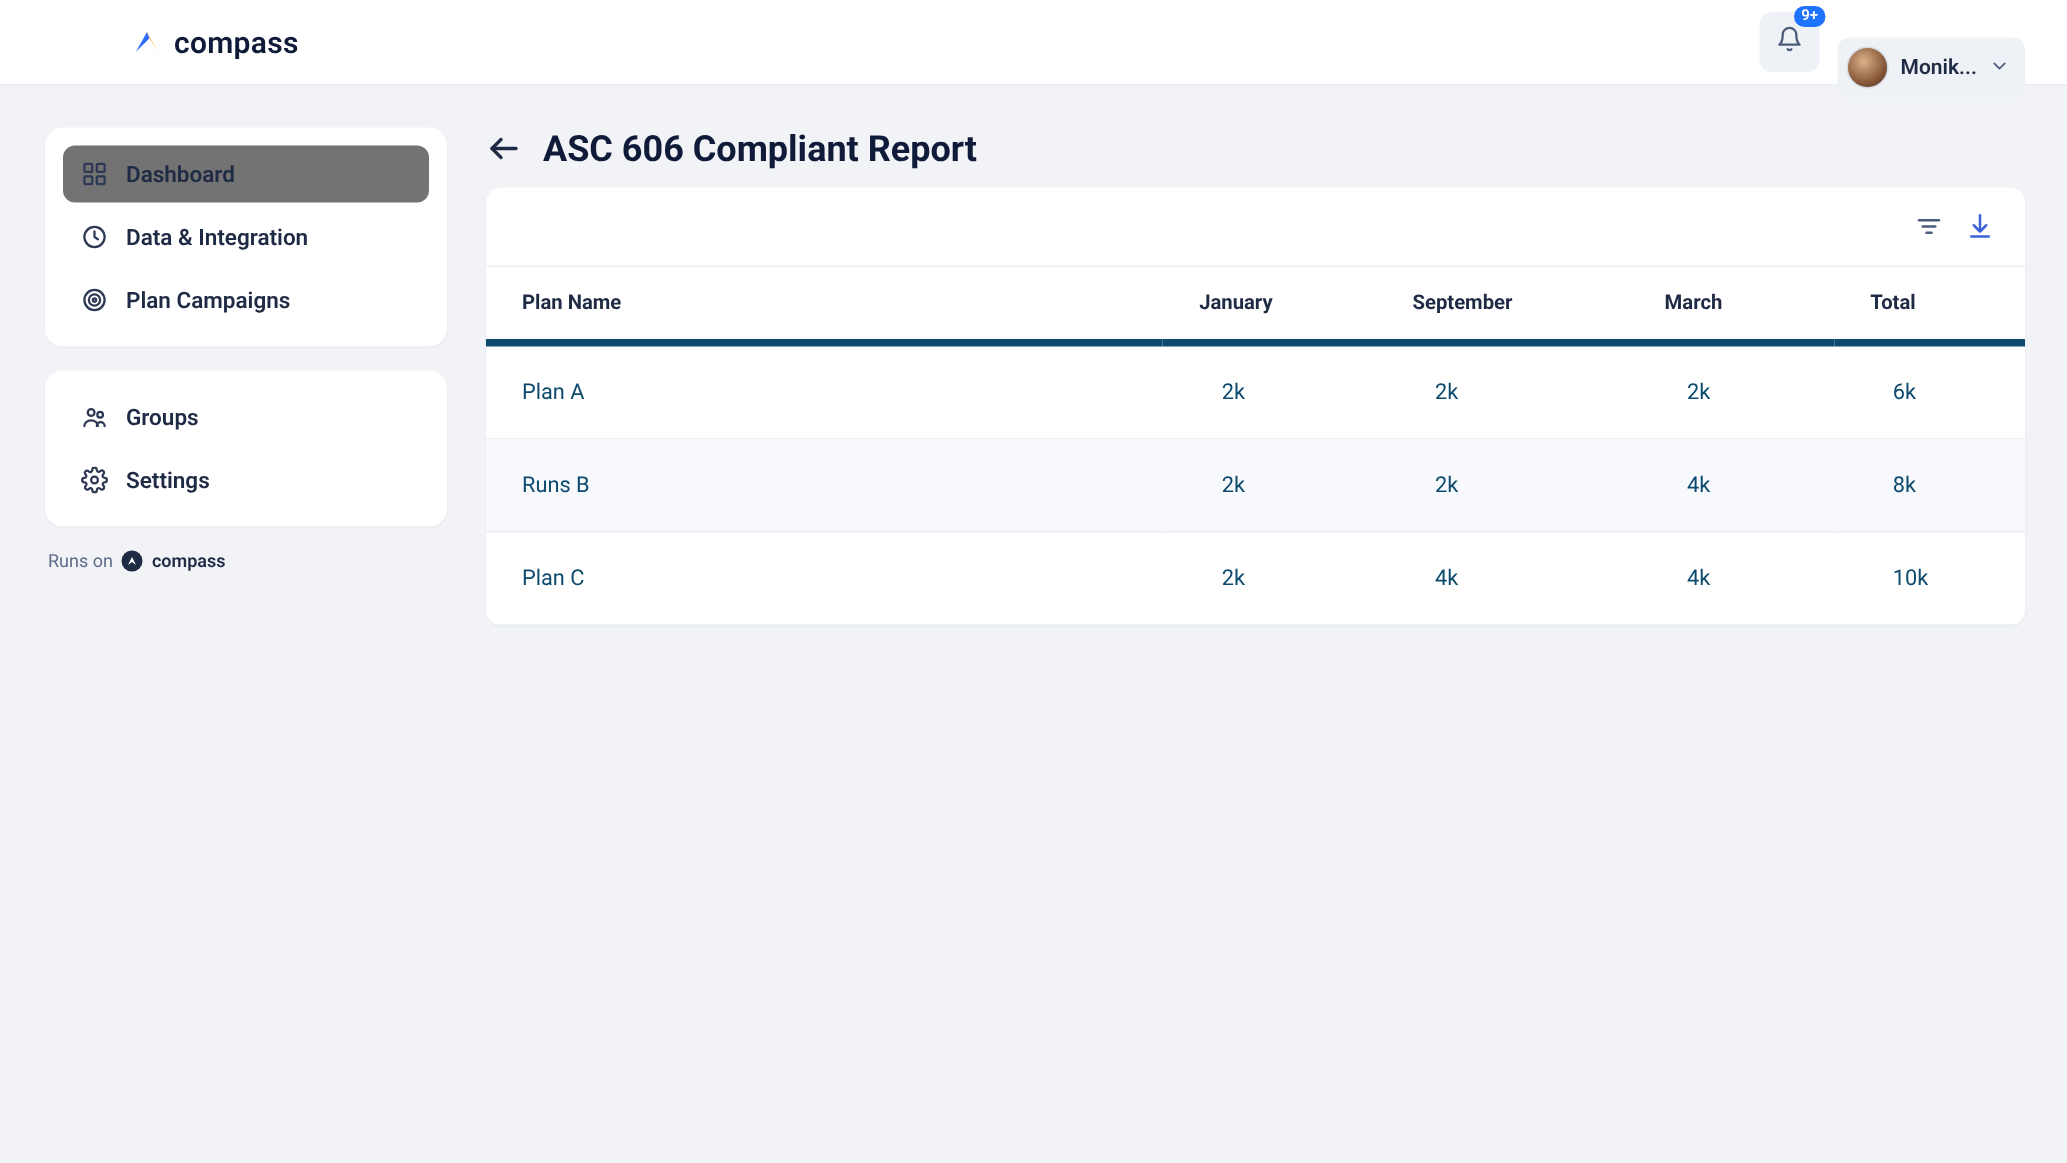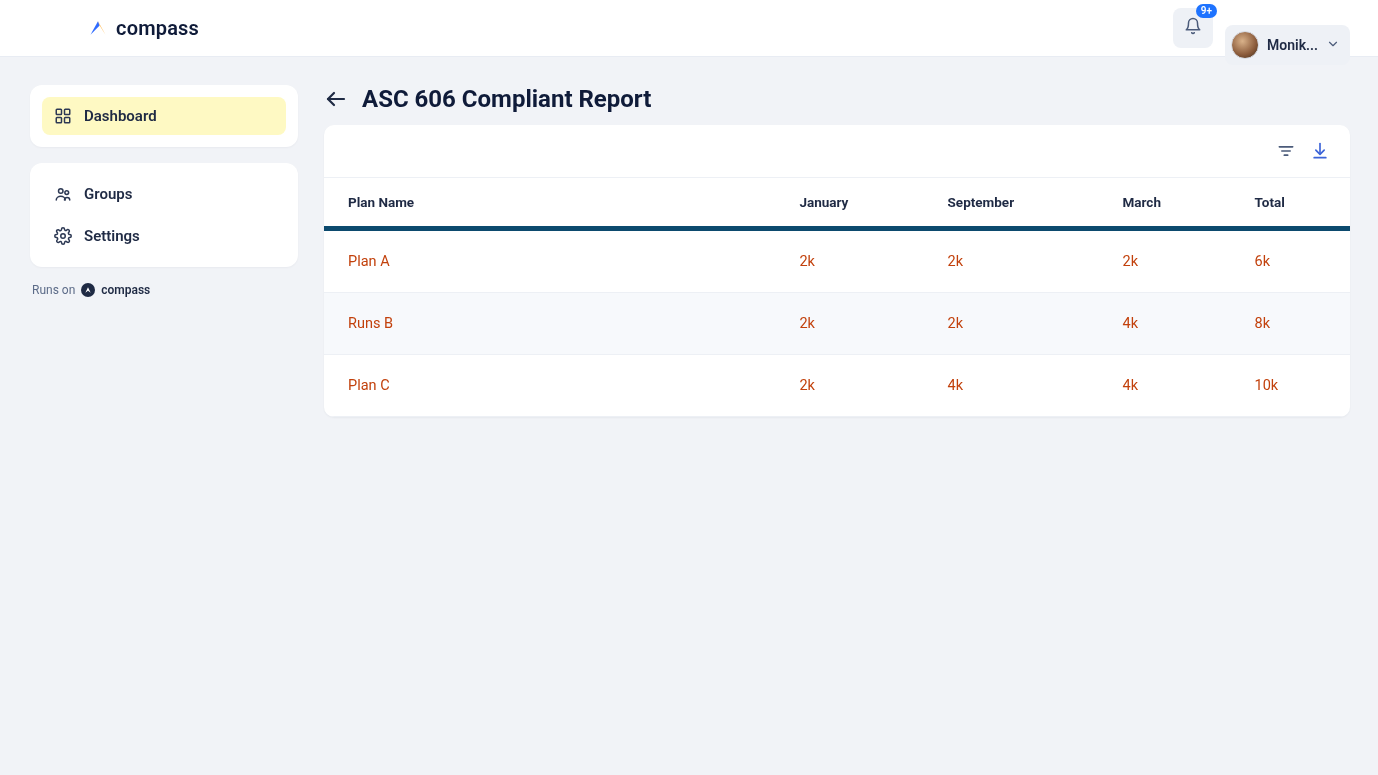--- a/index.html
+++ b/index.html
@@ -117,21 +117,21 @@
     align-items: center;
     gap: 12px;
     padding: 10px 12px;
     border-radius: 8px;
     font-size: 15px;
     font-weight: 600;
     color: #1f2a44;
     cursor: pointer;
   }
   .side-item + .side-item { margin-top: 4px; }
-  .side-item.active { background: #fef9c3; }
+  .side-item.active { background: #737373; }
   .side-icon {
     width: 18px;
     height: 18px;
     flex: 0 0 18px;
     color: #2d3954;
   }
   .runs-on {
     display: flex;
     align-items: center;
     gap: 6px;
@@ -192,22 +192,22 @@
   table.report th {
     text-align: left;
     font-weight: 700;
     color: #1f2a44;
     padding: 16px 24px;
     border-bottom: 5px solid #0c4a6e;
     background: #fff;
     font-size: 13.5px;
   }
   table.report td {
-    padding: 22px 24px;
-    color: #c2410c;
+    padding: 22px 39px;
+    color: #0c4a6e;
     font-size: 14.5px;
     border-bottom: 1px solid #edf0f5;
   }
   table.report tbody tr:nth-child(even) td { background: #f7f9fc; }
   table.report th:first-child, table.report td:first-child { padding-left: 24px; width: 44%; }
   table.report th:last-child, table.report td:last-child { padding-right: 24px; }
 </style>
 </head>
 <body>
 
@@ -248,20 +248,35 @@
   <div class="sidebar">
     <div class="side-card" id="side-group-1">
         <div class="side-item active">
           <span class="side-icon"><svg viewBox="0 0 24 24" width="18" height="18" fill="none" stroke="currentColor" stroke-width="2">
               <rect x="3" y="3" width="7" height="7" rx="1"></rect>
               <rect x="14" y="3" width="7" height="7" rx="1"></rect>
               <rect x="14" y="14" width="7" height="7" rx="1"></rect>
               <rect x="3" y="14" width="7" height="7" rx="1"></rect>
             </svg></span>
           <span>Dashboard</span>
+        </div>
+        <div class="side-item">
+          <span class="side-icon"><svg viewBox="0 0 24 24" width="18" height="18" fill="none" stroke="currentColor" stroke-width="2" stroke-linecap="round">
+              <circle cx="12" cy="12" r="9"></circle>
+              <path d="M12 7v5l3 2"></path>
+            </svg></span>
+          <span>Data &amp; Integration</span>
+        </div>
+        <div class="side-item">
+          <span class="side-icon"><svg viewBox="0 0 24 24" width="18" height="18" fill="none" stroke="currentColor" stroke-width="2">
+              <circle cx="12" cy="12" r="9"></circle>
+              <circle cx="12" cy="12" r="5"></circle>
+              <circle cx="12" cy="12" r="1.5"></circle>
+            </svg></span>
+          <span>Plan Campaigns</span>
         </div>
       </div>
     <div class="side-card" id="side-group-2">
         <div class="side-item">
           <span class="side-icon"><svg viewBox="0 0 24 24" width="18" height="18" fill="none" stroke="currentColor" stroke-width="2" stroke-linecap="round">
               <circle cx="9" cy="8" r="3"></circle>
               <circle cx="17" cy="10" r="2.5"></circle>
               <path d="M3 20c0-3 3-5 6-5s6 2 6 5"></path>
               <path d="M14 20c0-2 1.5-3.5 3.5-3.5S21 18 21 20"></path>
             </svg></span>

